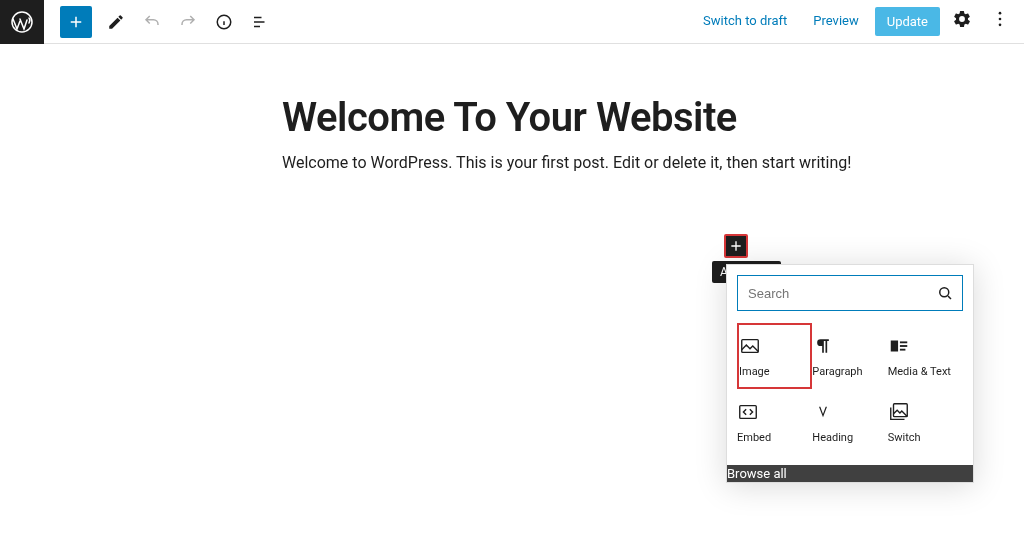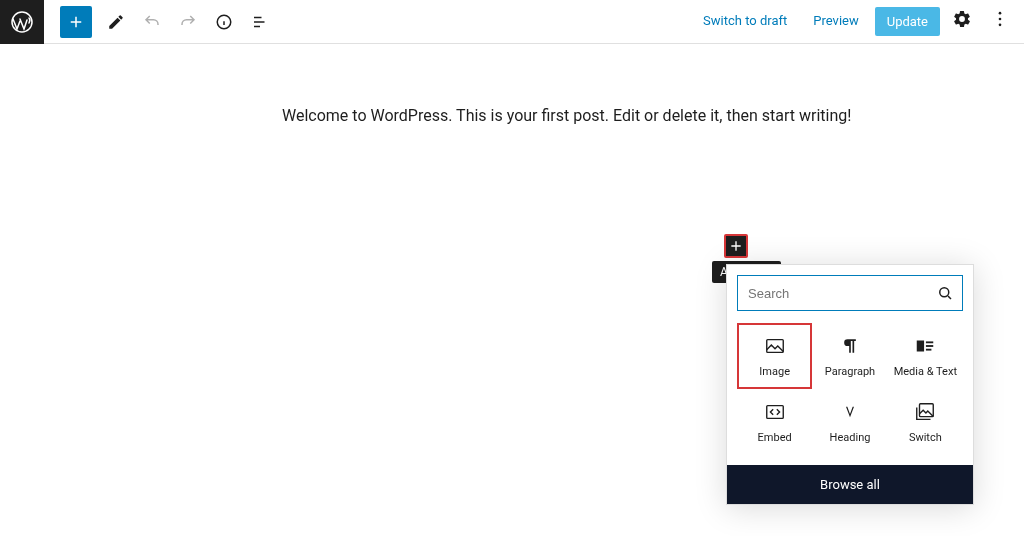--- a/index.html
+++ b/index.html
@@ -29,26 +29,26 @@
 
   
   .inserter { position: absolute; left: 726px; top: 220px; width: 248px; background: #fff; border: 1px solid #ddd; box-shadow: 0 3px 30px rgba(0,0,0,.15); }
   .search-wrap { padding: 10px 10px 8px 10px; }
   .search-box { width: 100%; height: 36px; border: 1.5px solid #007cba; display: flex; align-items: center; padding: 0 8px 0 10px; }
   .search-box input { flex: 1; border: none; outline: none; font-size: 13px; color: #555; }
   .search-box input::placeholder { color: #757575; }
   .search-box .sicon { width: 18px; height: 18px; color: #1e1e1e; }
 
   .block-grid { display: grid; grid-template-columns: repeat(3, 1fr); padding: 4px 10px 10px 10px; }
-  .block-item { display: flex; flex-direction: column; align-items: center; justify-content: center; height: 66px; cursor: pointer; }
+  .block-item { display: flex; flex-direction: column; align-items: flex-start; justify-content: center; height: 66px; cursor: pointer; }
   .block-item.highlight { border: 2px solid #d63638; }
   .block-item .bicon { width: 22px; height: 22px; color: #1e1e1e; display: flex; align-items: center; justify-content: center; }
   .block-item .blabel { font-size: 11px; color: #1e1e1e; margin-top: 8px; }
 
-  .browse-all { background: #0f172a; color: #fff; text-align: center; padding: 12px 0; font-size: 13px; }
+  .browse-all { background: #404040; color: #fff; text-align: left; padding: 1px 0; font-size: 13px; }
 
   svg { display: block; }
 </style>
 </head>
 <body>
 
 <div class="toolbar">
   <div class="toolbar-left">
     <div class="wp-logo">
       <svg viewBox="0 0 24 24" fill="none" stroke="currentColor" stroke-width="1.5">
@@ -101,20 +101,21 @@
       <svg width="20" height="20" viewBox="0 0 24 24" fill="currentColor">
           <circle cx="12" cy="5" r="1.6"></circle>
           <circle cx="12" cy="12" r="1.6"></circle>
           <circle cx="12" cy="19" r="1.6"></circle>
         </svg>
     </div>
   </div>
 </div>
 
 <div class="content">
+  <h1 class="post-title">Welcome To Your Website</h1>
   <p class="post-body">Welcome to WordPress. This is your first post. Edit or delete it, then start writing!</p>
 
   <div class="add-block-btn">
     <svg width="16" height="16" viewBox="0 0 24 24" stroke="currentColor" stroke-width="2">
         <path d="M12 5v14M5 12h14"></path>
       </svg>
   </div>
   <div class="tooltip">Add block</div>
 
   <div class="inserter">

